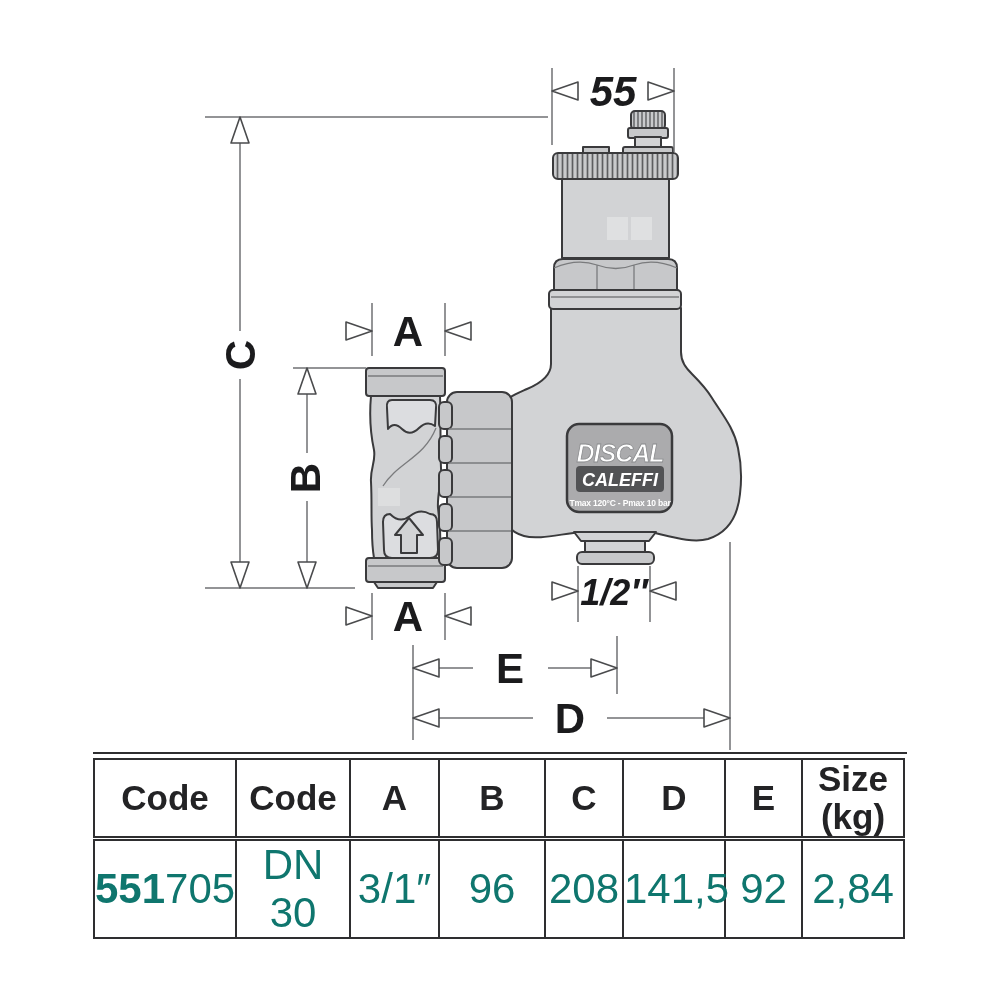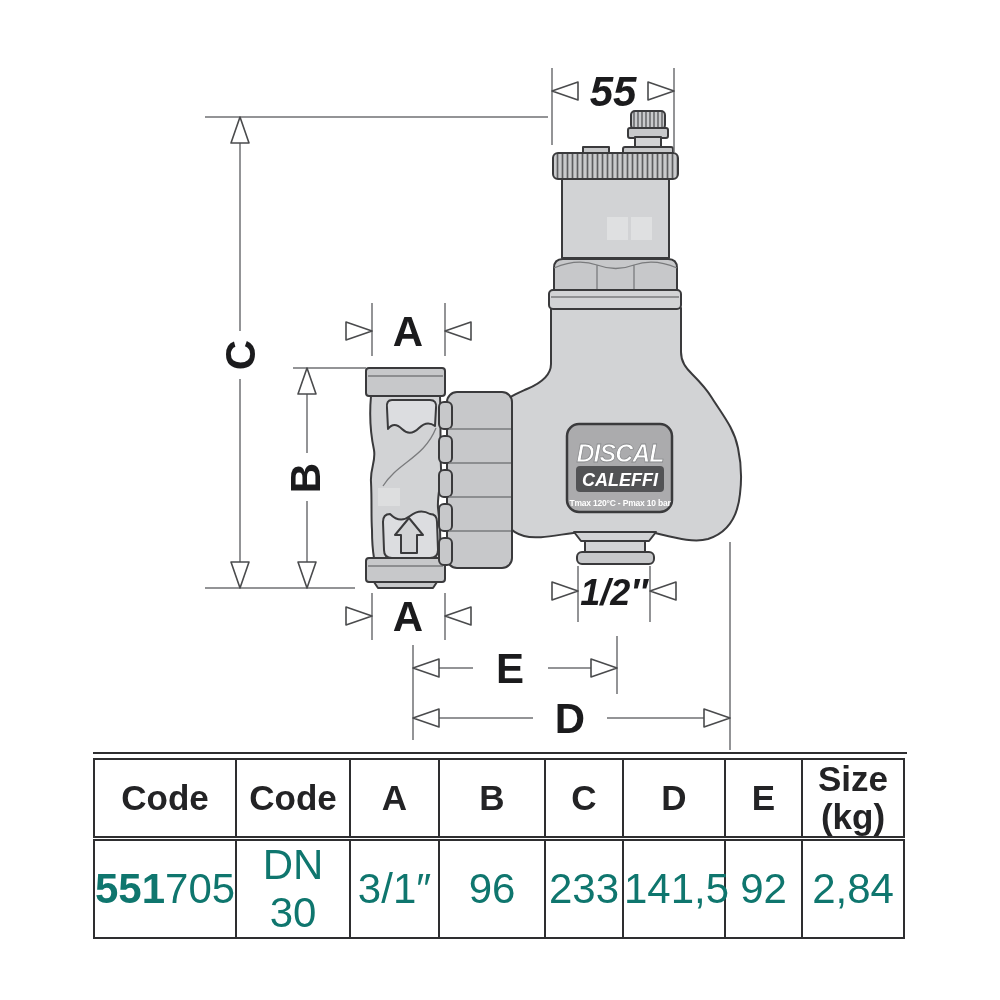--- a/index.html
+++ b/index.html
@@ -198,21 +198,21 @@
         </tr>
       </thead>
       <tbody>
         <tr>
           <td>
             <span class="code-bold">551</span><span class="code-rest">705</span>
           </td>
           <td>DN 30</td>
           <td>3/1″</td>
           <td>96</td>
-          <td>233</td>
+          <td>208</td>
           <td>141,5</td>
           <td>92</td>
           <td>2,84</td>
         </tr>
       </tbody>
     </table>
   </div>
 
 </div>
 

